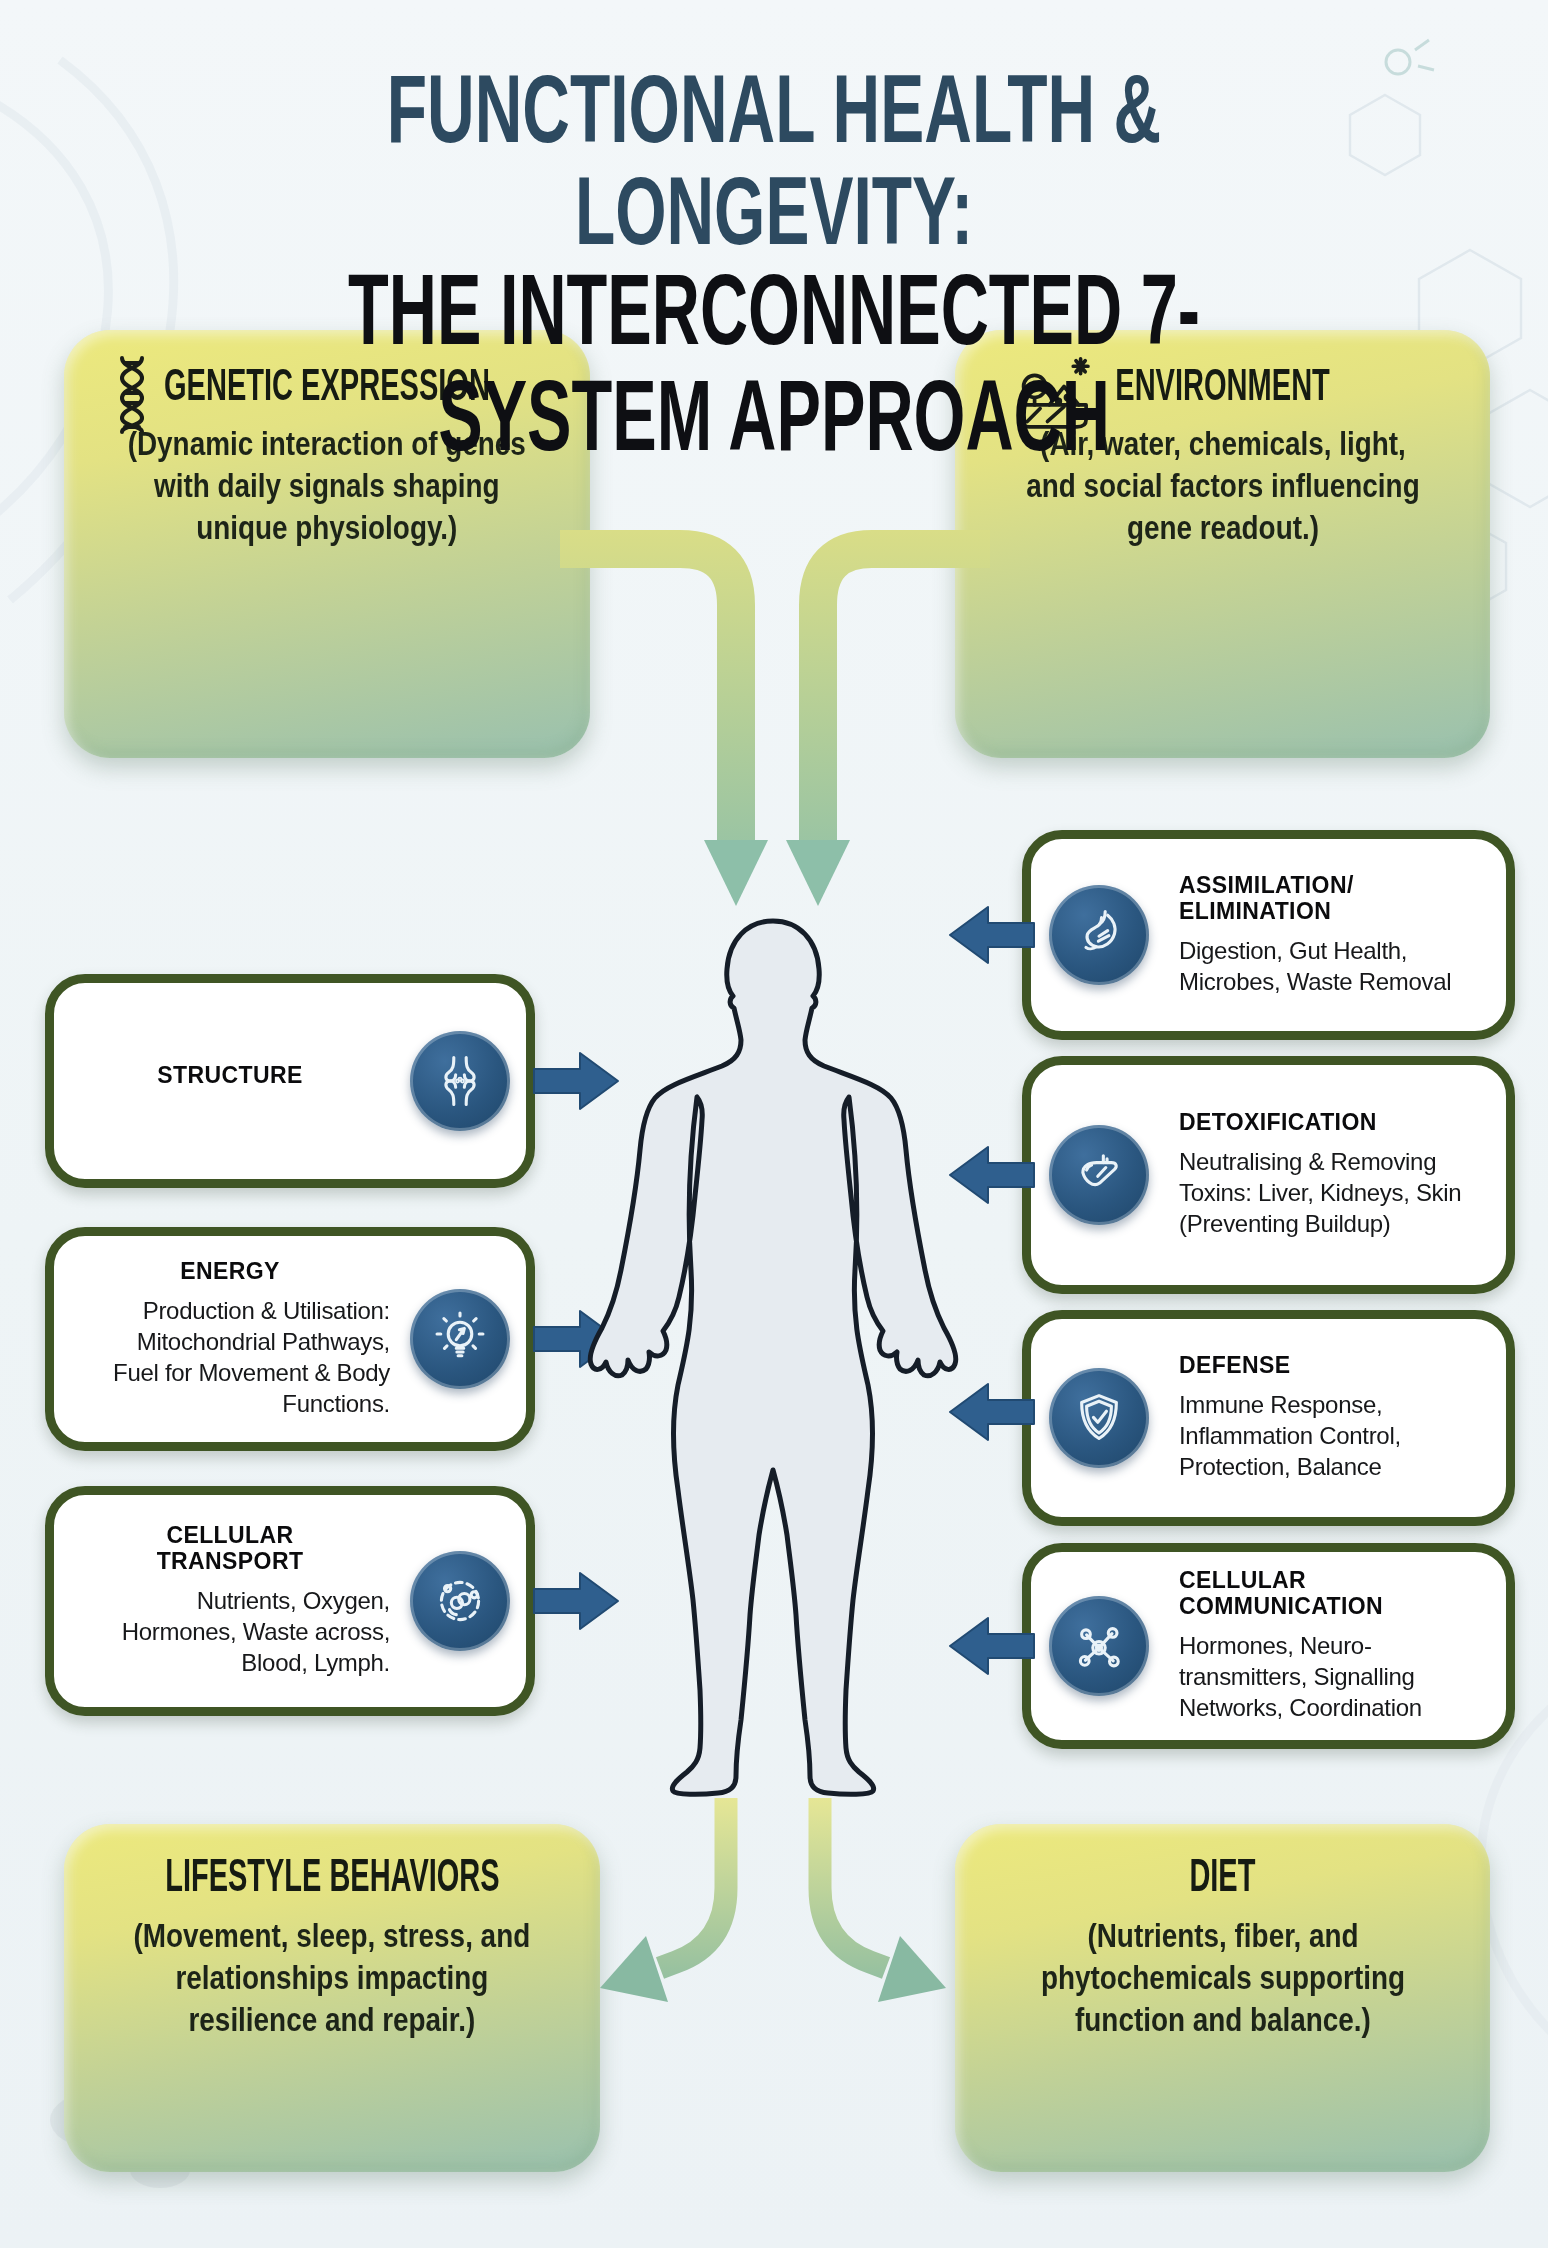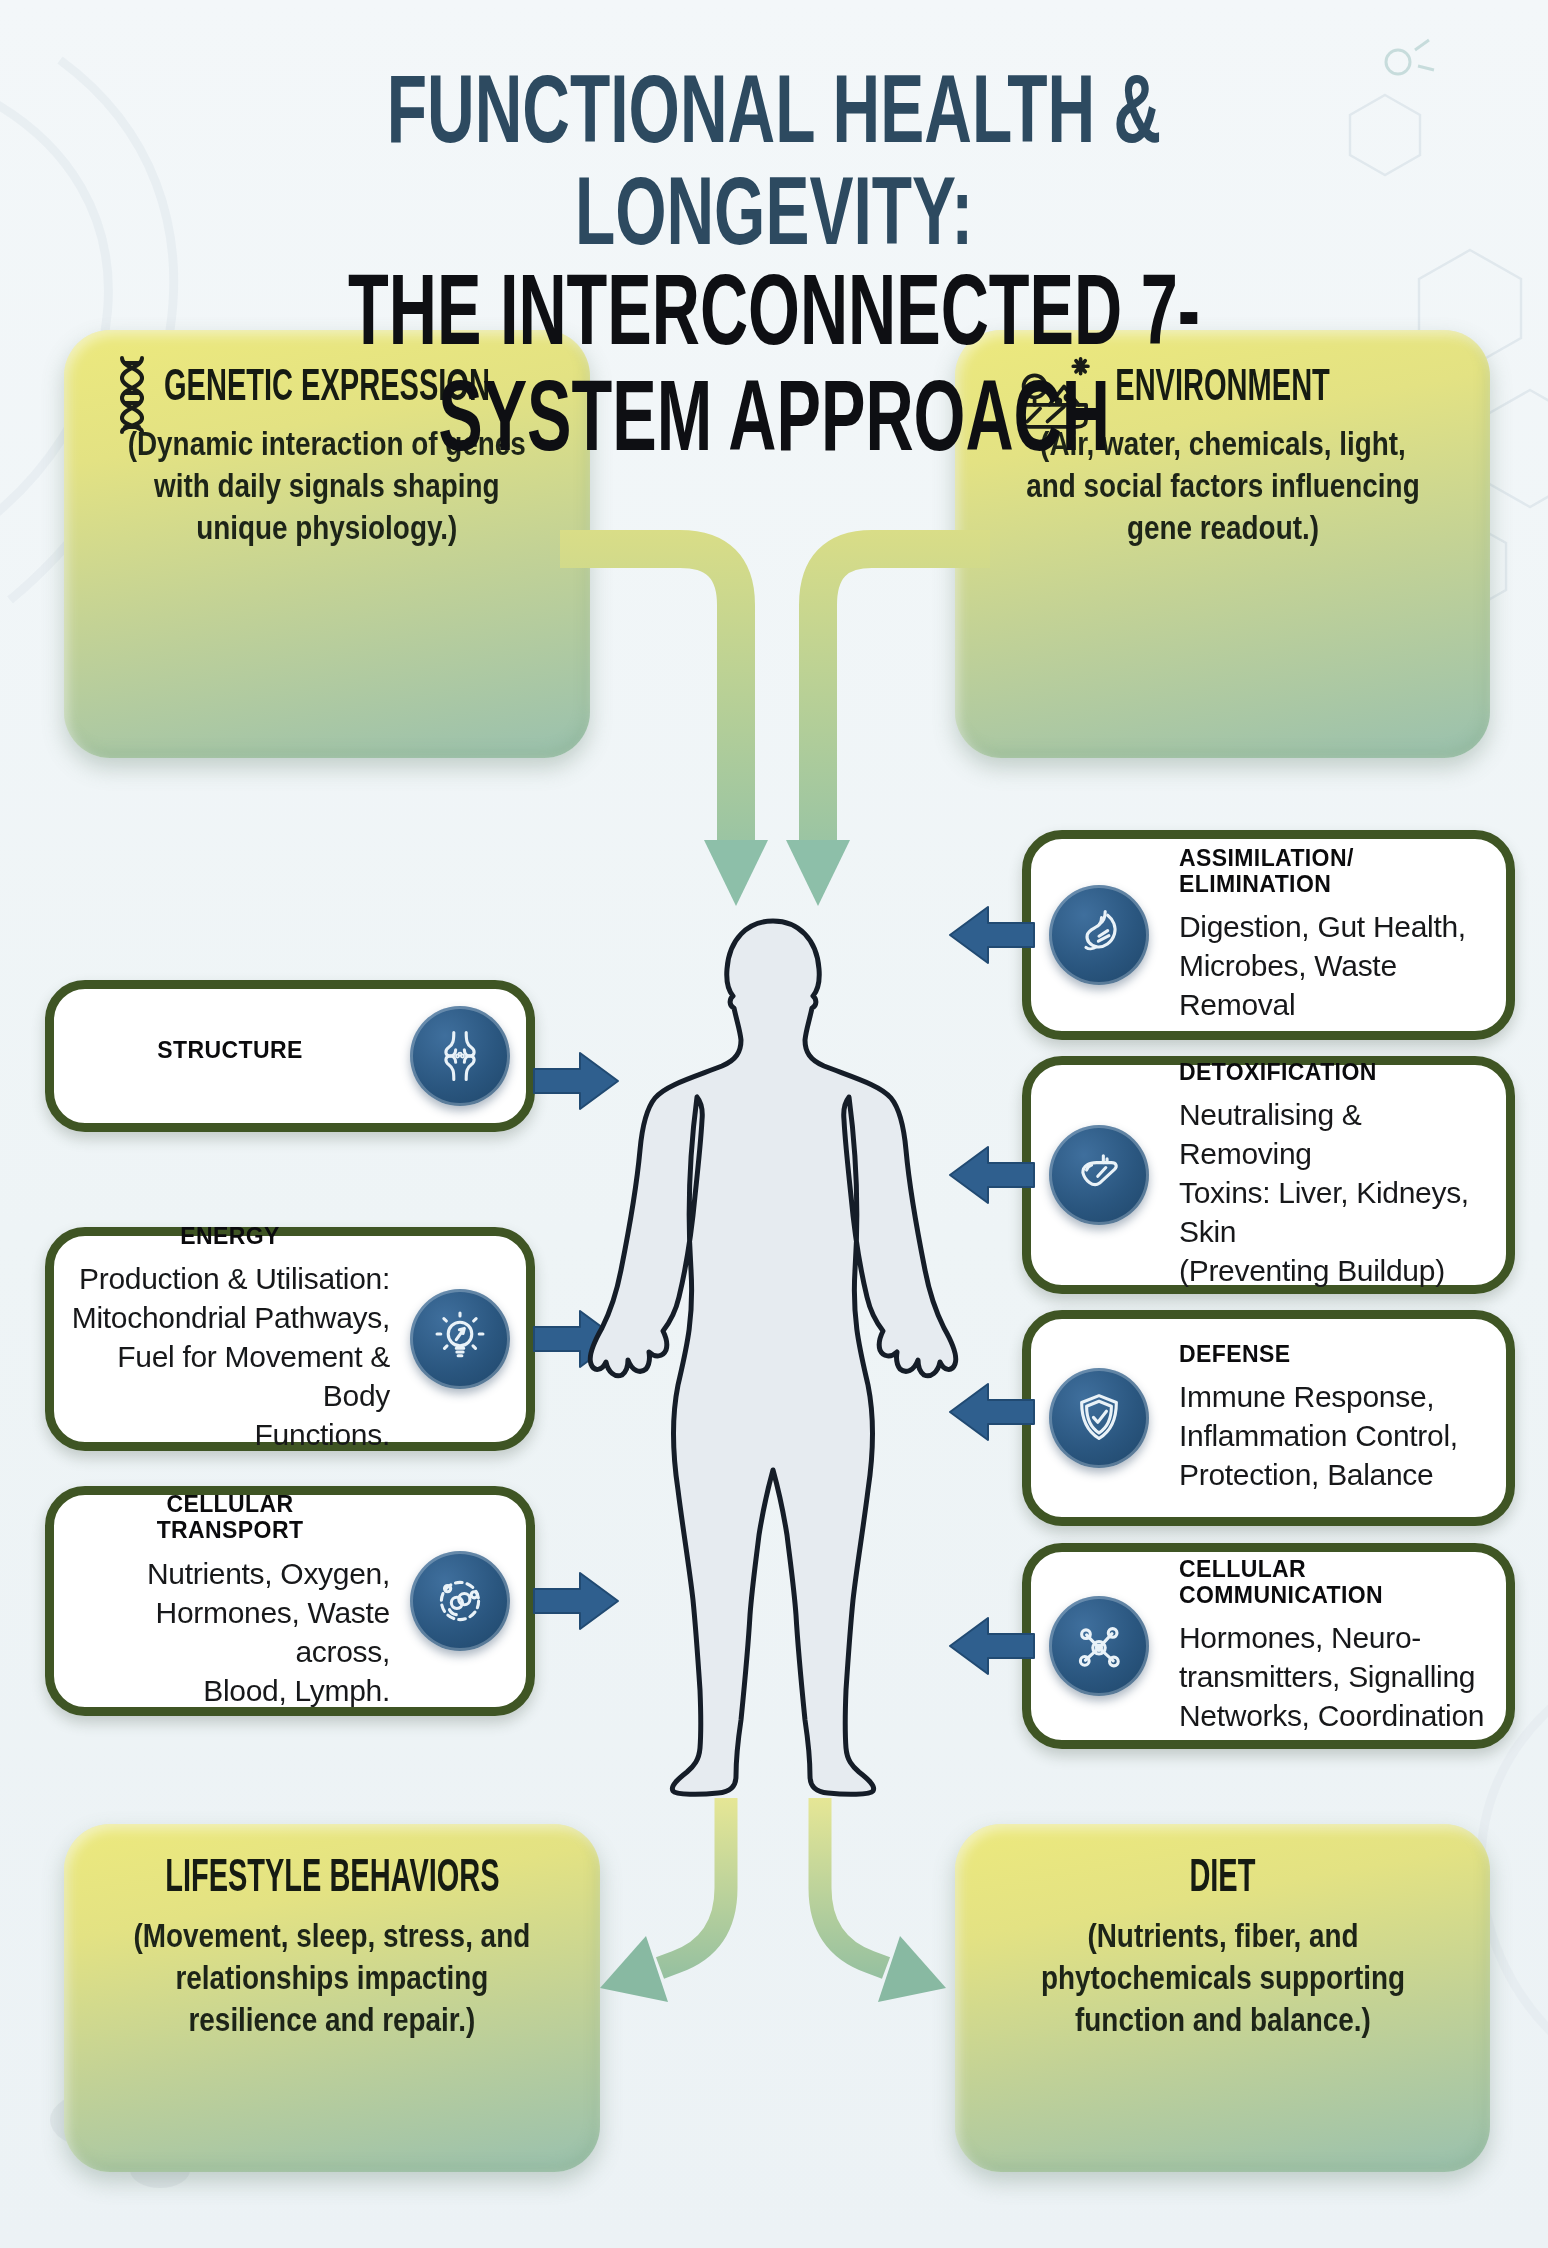--- a/index.html
+++ b/index.html
@@ -27,21 +27,21 @@
   .panel-desc{margin-top:12px;text-align:center;}
   .panel-desc .cond{font-size:34px;font-weight:700;color:#1d2418;line-height:1.24;--sx:.82;}
   .bottom .panel-title-row{margin-top:24px;}
 
   
   .sys{position:absolute;background:#ffffff;border:9px solid #3f5524;border-radius:40px;
     box-shadow:0 7px 14px rgba(40,60,40,.22);display:flex;flex-direction:column;justify-content:center;
     box-sizing:border-box;}
   .sys h3{margin:0 0 10px;font-size:23px;font-weight:800;color:#0b0b0d;letter-spacing:.4px;
     line-height:1.12;white-space:pre-line;}
-  .sys p{margin:0;font-size:30px;font-weight:500;color:#17181a;letter-spacing:-.3px;line-height:1.3;
+  .sys p{margin:0;font-size:24px;font-weight:500;color:#17181a;letter-spacing:-.3px;line-height:1.3;
     white-space:pre-line;}
   .sys.right-col{padding:0 10px 0 148px;text-align:left;}
   .sys.left-col{padding:0 136px 0 16px;text-align:right;}
   .sys.left-col h3{text-align:center;}
   .icon-circle{position:absolute;width:100px;height:100px;border-radius:50%;top:50%;
     transform:translateY(-50%);
     background:radial-gradient(circle at 35% 30%,#3f6f9d,#2a567f 55%,#1e4568 100%);
     box-shadow:0 5px 10px rgba(25,55,85,.35), inset 0 0 0 3px rgba(230,240,248,.28);
     display:flex;align-items:center;justify-content:center;}
   .icon-circle.at-left{left:18px;}
@@ -188,21 +188,21 @@
       </svg>
       <span class="cond panel-title">ENVIRONMENT</span>
     </div>
     <div class="panel-desc">
       <span class="cond">(Air, water, chemicals, light,
 and social factors influencing
 gene readout.)</span>
     </div>
   </div>
 
-  <div class="sys left-col" style="left:45px;top:974px;width:490px;height:152px;margin-top:6px;">
+  <div class="sys left-col" style="left:45px;top:974px;width:490px;height:214px;">
     <h3>STRUCTURE</h3>
     <div class="icon-circle at-right">
       <svg width="62" height="62" viewBox="0 0 100 100">
           <g class="glyph">
         <path d="M40 12 C40 25 39 31 32 36 C25 41 26 49 33 50 C39 51 43 46 43 40"></path>
         <path d="M60 12 C60 25 61 31 68 36 C75 41 74 49 67 50 C61 51 57 46 57 40"></path>
         <path d="M40 88 C40 75 39 69 32 64 C25 59 26 51 33 50 C39 49 43 54 43 60"></path>
         <path d="M60 88 C60 75 61 69 68 64 C75 59 74 51 67 50 C61 49 57 54 57 60"></path>
         <circle cx="46" cy="50" r="1.5"></circle>
             <circle cx="50" cy="47" r="1.5"></circle>

